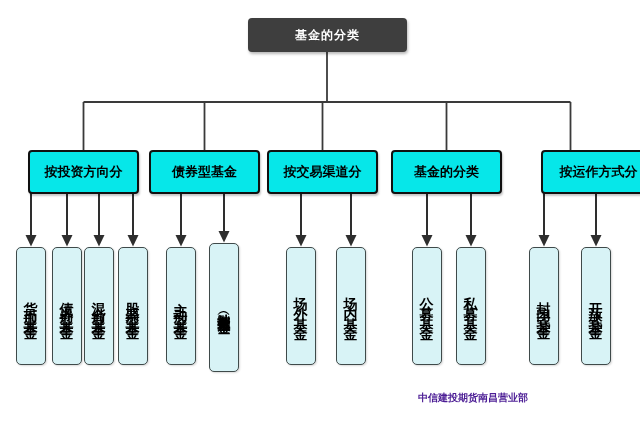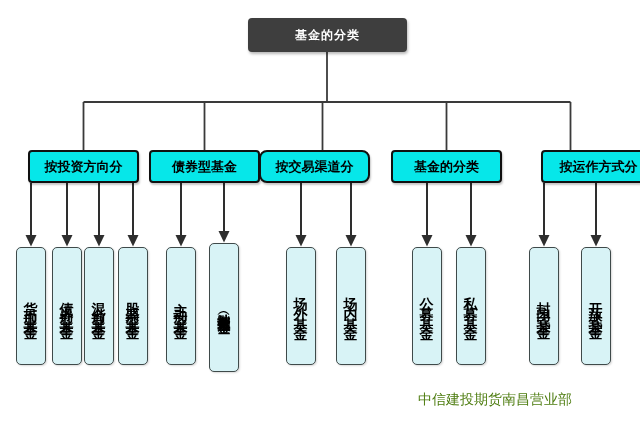--- a/index.html
+++ b/index.html
@@ -9,47 +9,47 @@
   }
   svg.connectors{position:absolute;left:0;top:0;z-index:1;}
   .node{position:absolute;box-sizing:border-box;display:flex;align-items:center;justify-content:center;z-index:2;}
   .root{
     left:248px;top:18px;width:159px;height:34px;
     background:#3e3e3e;color:#ffffff;border-radius:4px;
     font-size:12px;font-weight:bold;letter-spacing:1px;
     box-shadow:1px 2px 3px rgba(0,0,0,0.28);
   }
   .branch{
-    top:150px;height:33px;width:111px;
+    top:150px;height:44px;width:111px;
     background:#06e7e9;border:2px solid #101010;border-radius:4px;
     color:#000000;font-size:13px;font-weight:bold;
     box-shadow:1px 2px 2px rgba(0,0,0,0.22);
   }
-  .b1{left:28px;} .b2{left:149px;} .b3{left:259px;border-radius:8px;} .b4{left:391px;} .b5{left:541px;width:115px;justify-content:center;}
+  .b1{left:28px;} .b2{left:149px;} .b3{left:267px;} .b4{left:391px;} .b5{left:541px;width:115px;justify-content:center;}
   .leaf{
     top:247px;width:30px;height:118px;
     background:#d8f3f6;border:1.6px solid #3f4a4a;border-radius:5px;
     color:#000000;box-shadow:1px 1px 2px rgba(0,0,0,0.15);
   }
   .leaf span{
     writing-mode:vertical-rl;text-orientation:mixed;
     font-weight:bold;font-size:14px;line-height:1;
   }
   .sp5 span{letter-spacing:6px;}
   .sp4 span{letter-spacing:10px;}
   .sp9{top:243px;height:129px;}
   .sp9 span{font-size:13px;letter-spacing:1px;}
   .l1{left:16px;}  .l2{left:52px;}  .l3{left:84px;}  .l4{left:118px;}
   .l5{left:166px;} .l6{left:209px;}
   .l7{left:286px;} .l8{left:336px;}
   .l9{left:412px;} .l10{left:456px;}
   .l11{left:529px;} .l12{left:581px;}
   .watermark{
     position:absolute;left:418px;top:391px;z-index:2;
-    color:#4d7c0f;font-size:14px;font-weight:normal;white-space:nowrap;
+    color:#4c1d95;font-size:10px;font-weight:bold;white-space:nowrap;
   }
 </style>
 </head>
 <body>
 
 <div class="canvas">
 
   <svg class="connectors" width="640" height="430" viewBox="0 0 640 430">
 
     <g stroke="#3a3a3a" stroke-width="1.8" fill="none">

